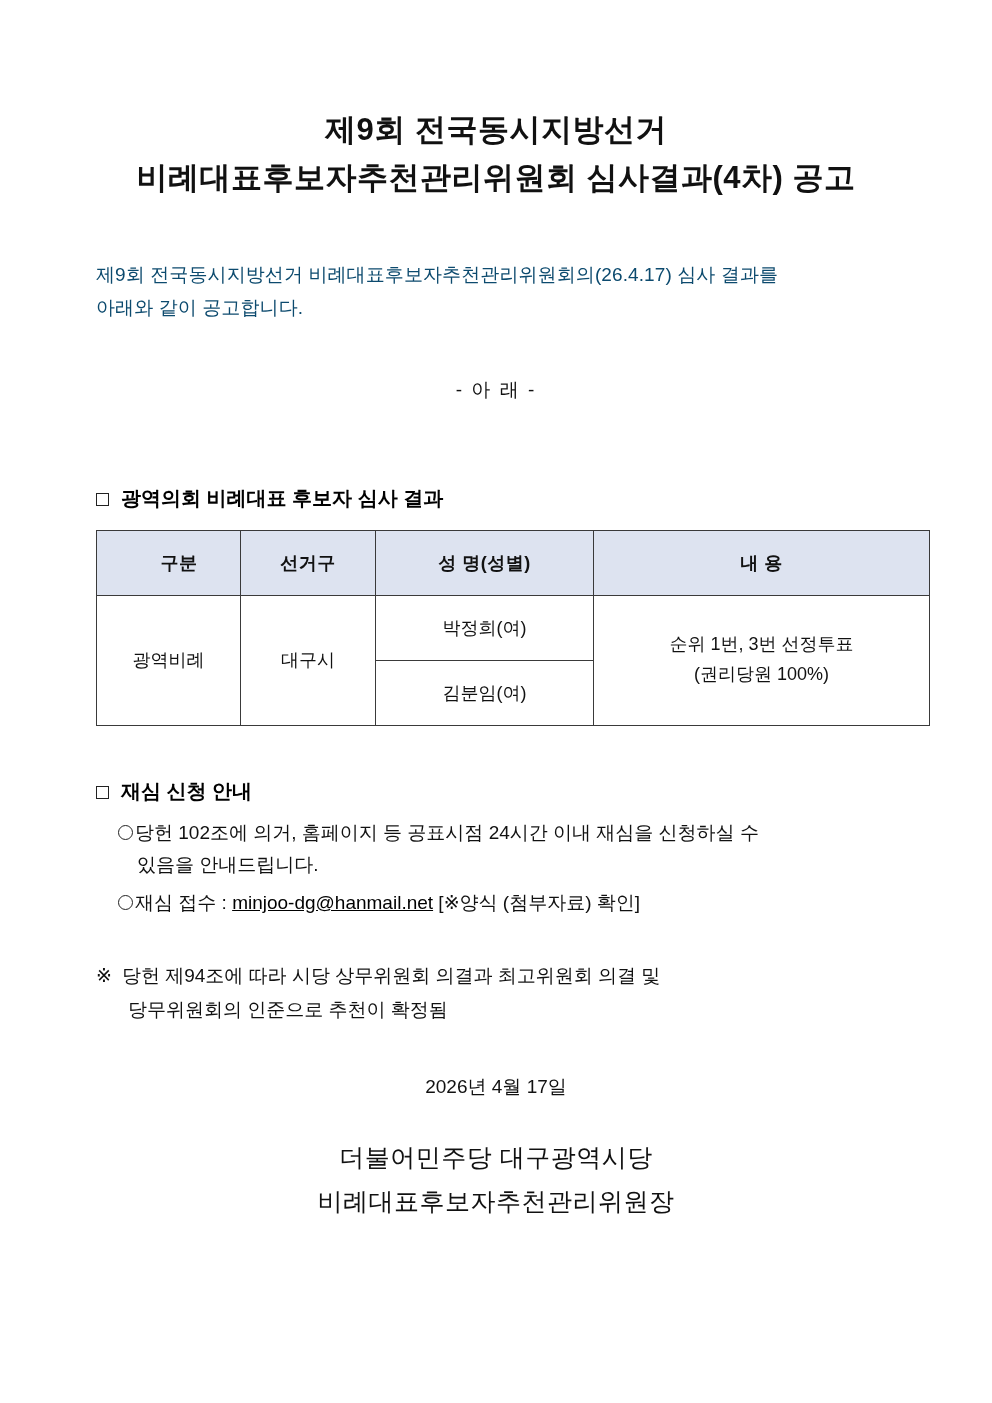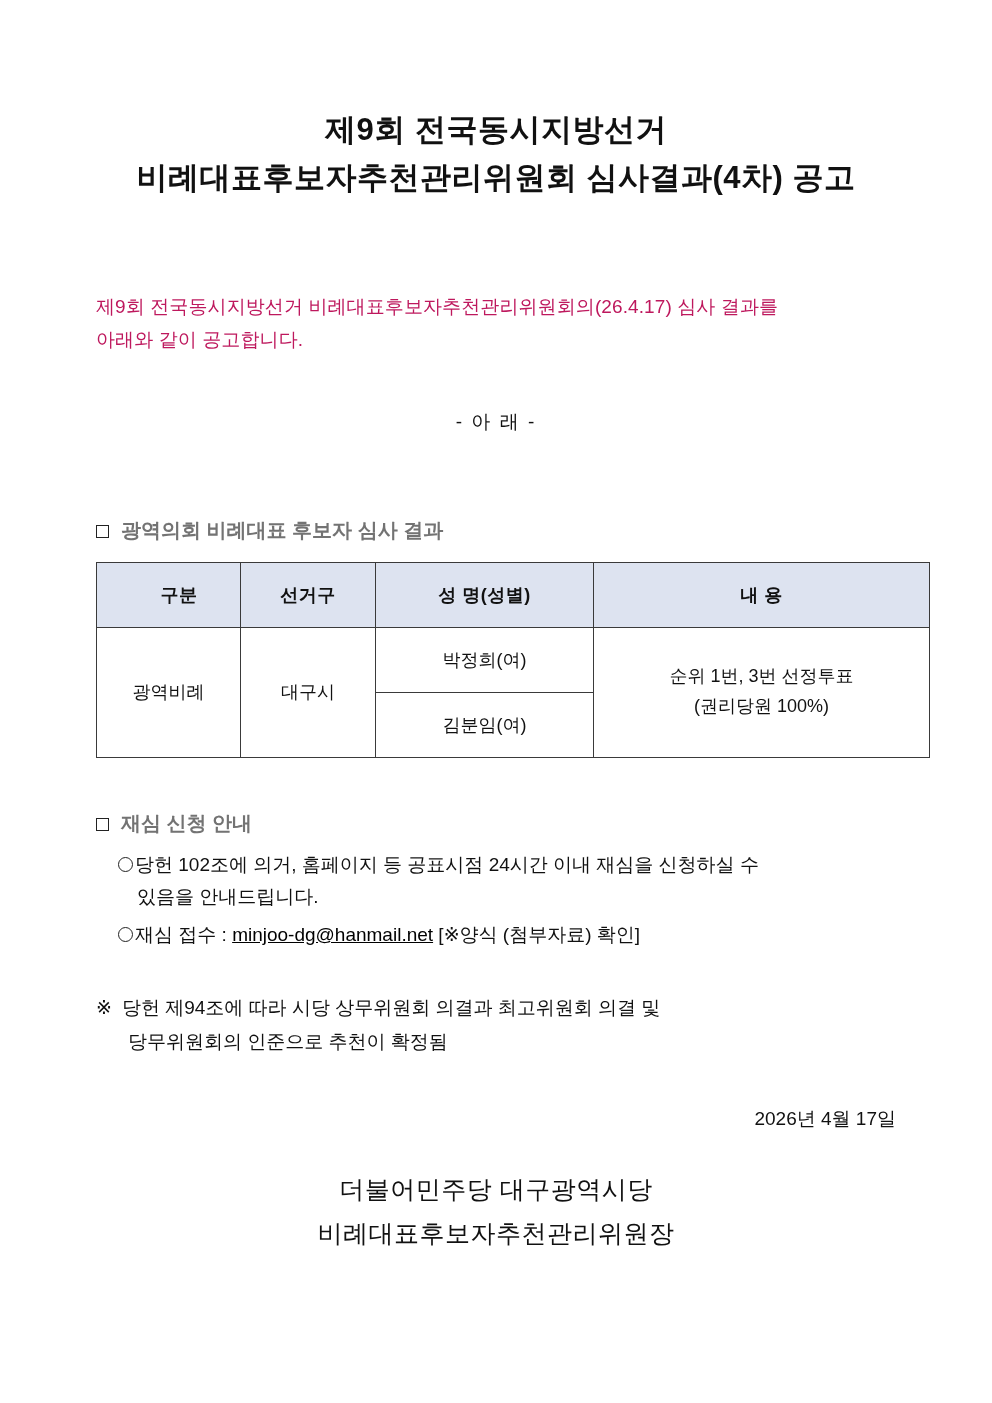--- a/index.html
+++ b/index.html
@@ -31,25 +31,25 @@
   .title-line {
     font-size: 31px;
     font-weight: bold;
     letter-spacing: 0.5px;
     line-height: 1.55;
     color: #111111;
   }
 
   
   .intro {
-    margin-top: 88px;
+    margin-top: 56px;
     font-size: 19px;
     line-height: 1.75;
     letter-spacing: 0.1px;
-    color: #be185d;
+    color: #0c4a6e;
   }
   .intro .l2 {
     display: block;
   }
 
   
   .arae {
     text-align: center;
     font-size: 19px;
     margin-top: 52px;
@@ -57,21 +57,21 @@
     color: #111111;
   }
 
   
   .section-head {
     display: flex;
     align-items: center;
     gap: 12px;
     font-size: 20px;
     font-weight: bold;
-    color: #737373;
+    color: #000000;
   }
   .sq {
     display: inline-block;
     width: 11px;
     height: 11px;
     border: 1.6px solid #222;
     background: #fff;
     flex: none;
     position: relative;
     top: 1px;
@@ -159,21 +159,21 @@
     color: #111111;
     display: flex;
     gap: 10px;
     align-items: flex-start;
   }
   .note .star { flex: none; }
   .note .note-body .l2 { display: block; padding-left: 6px; }
 
   
   .date {
-    text-align: right;
+    text-align: center;
     font-size: 19px;
     margin-top: 48px;
     color: #111111;
   }
   .sign {
     text-align: center;
     margin-top: 36px;
   }
   .sign-line {
     font-size: 25px;

